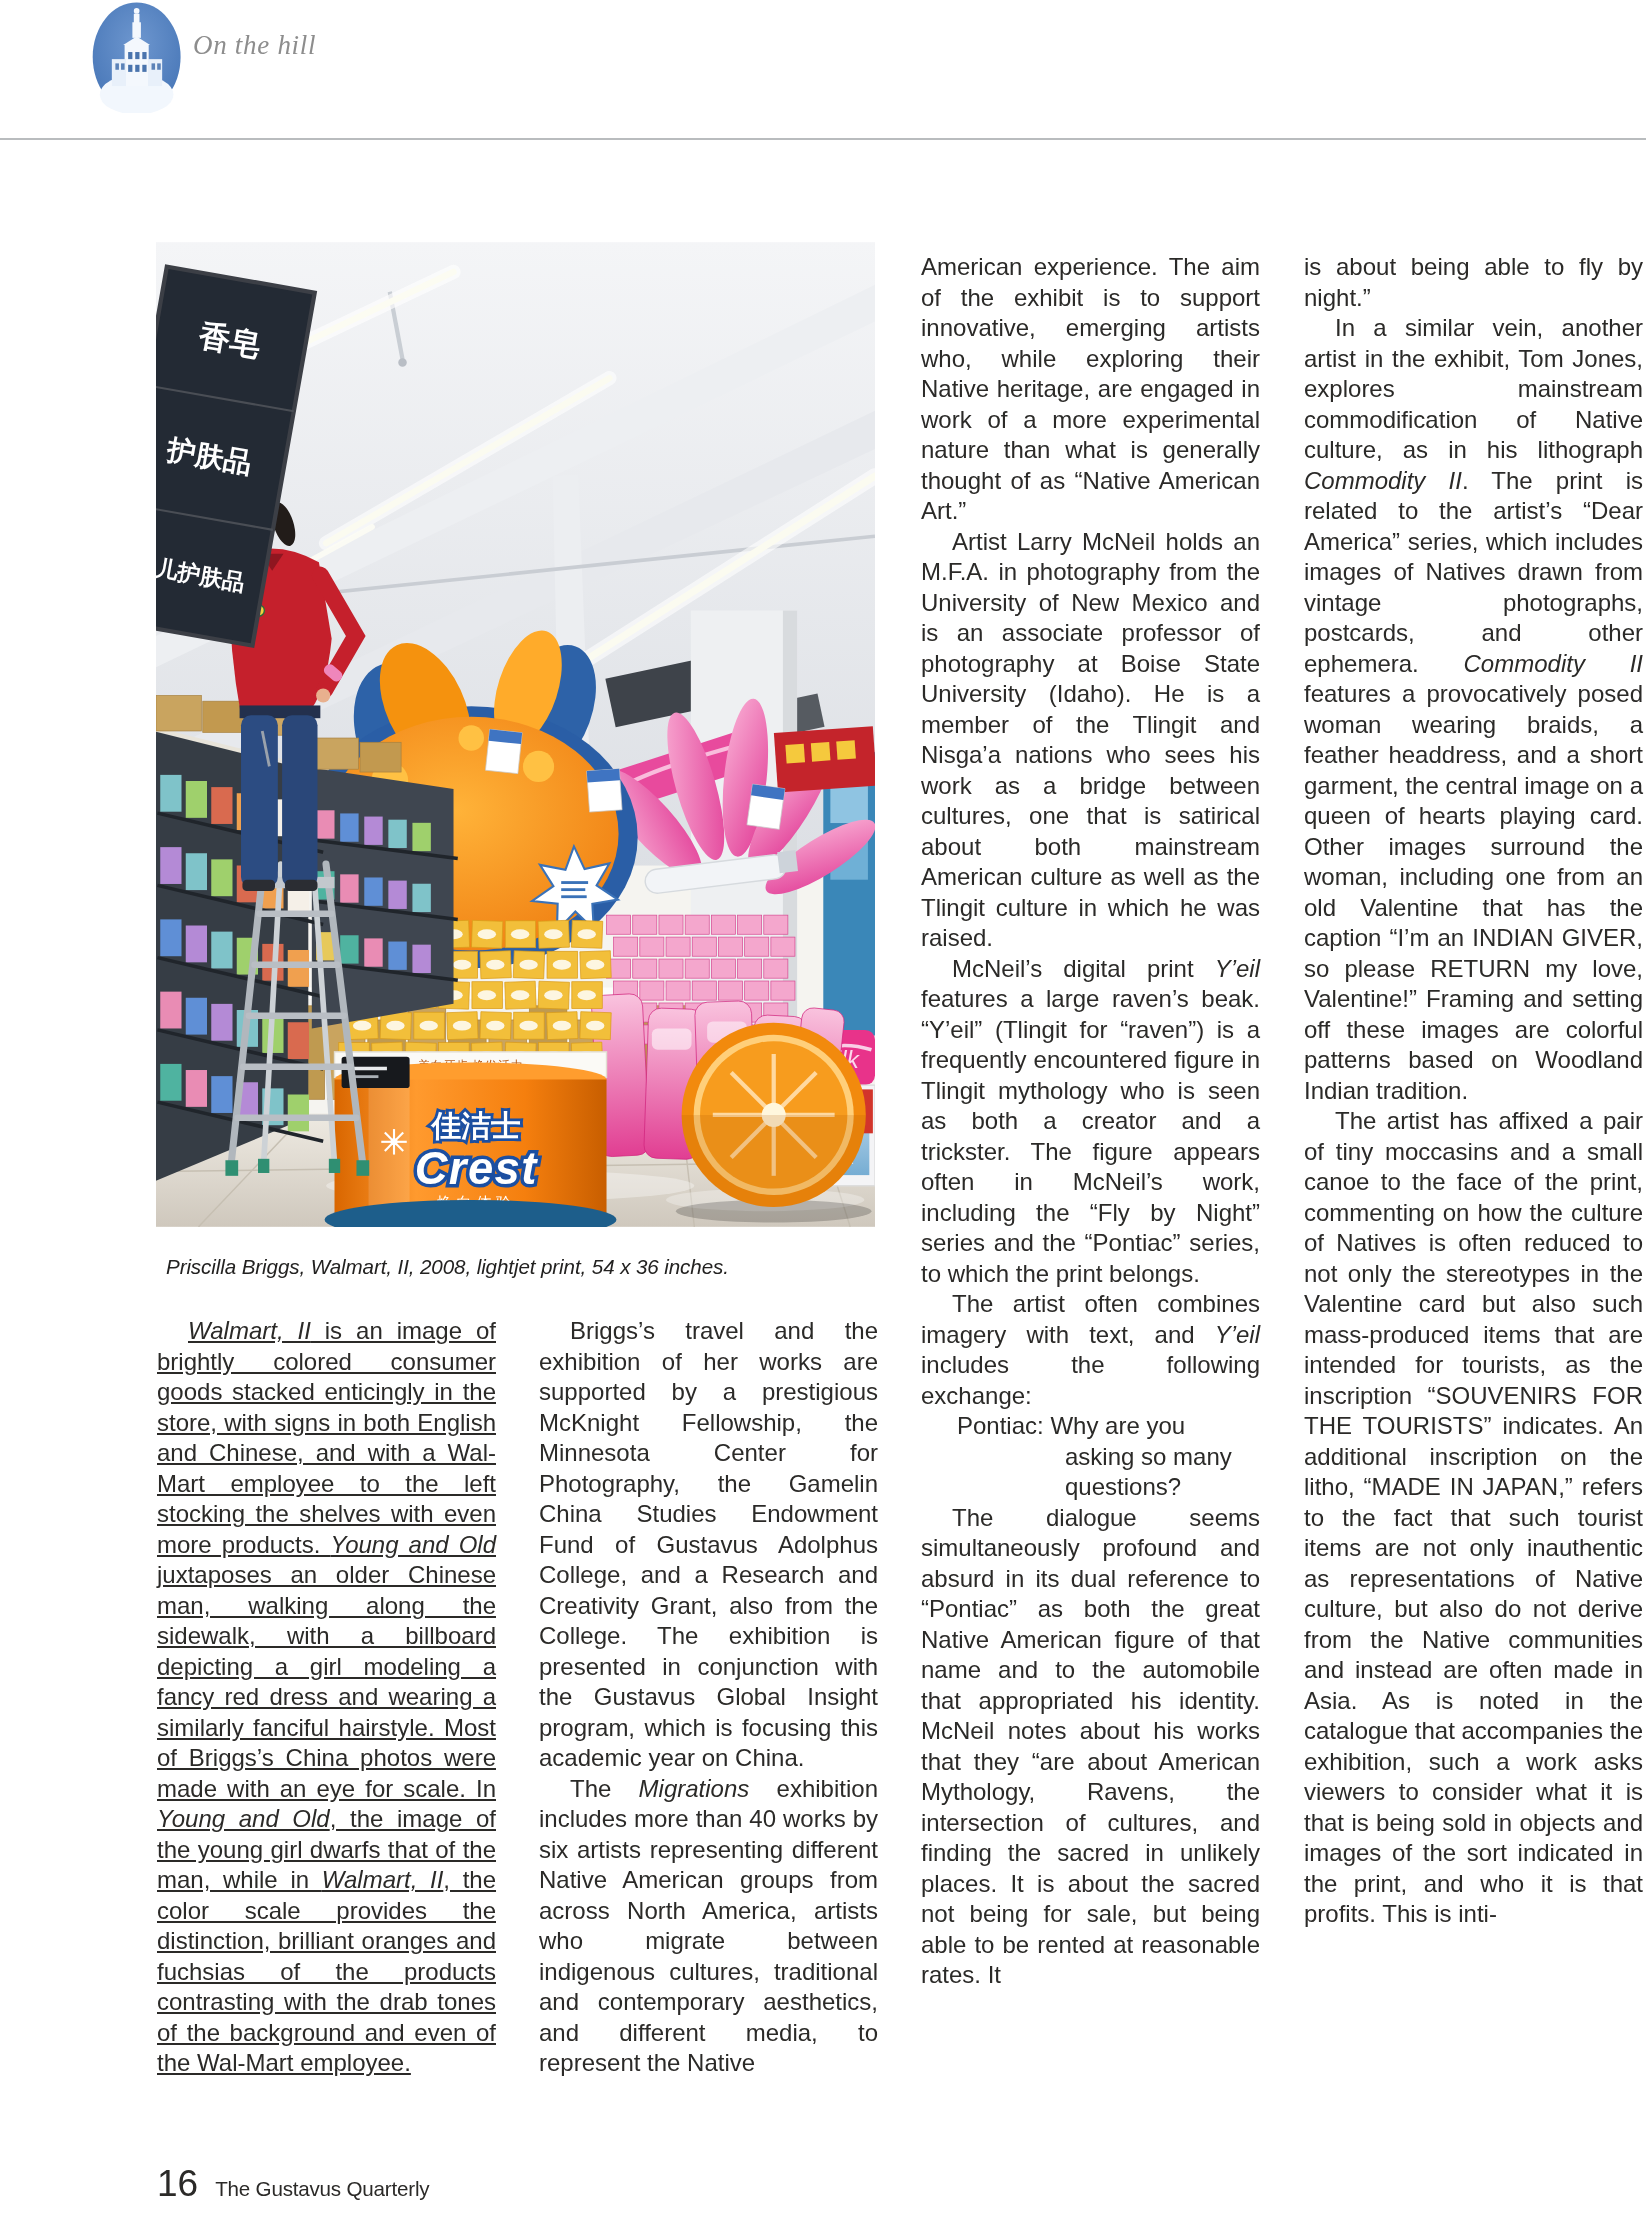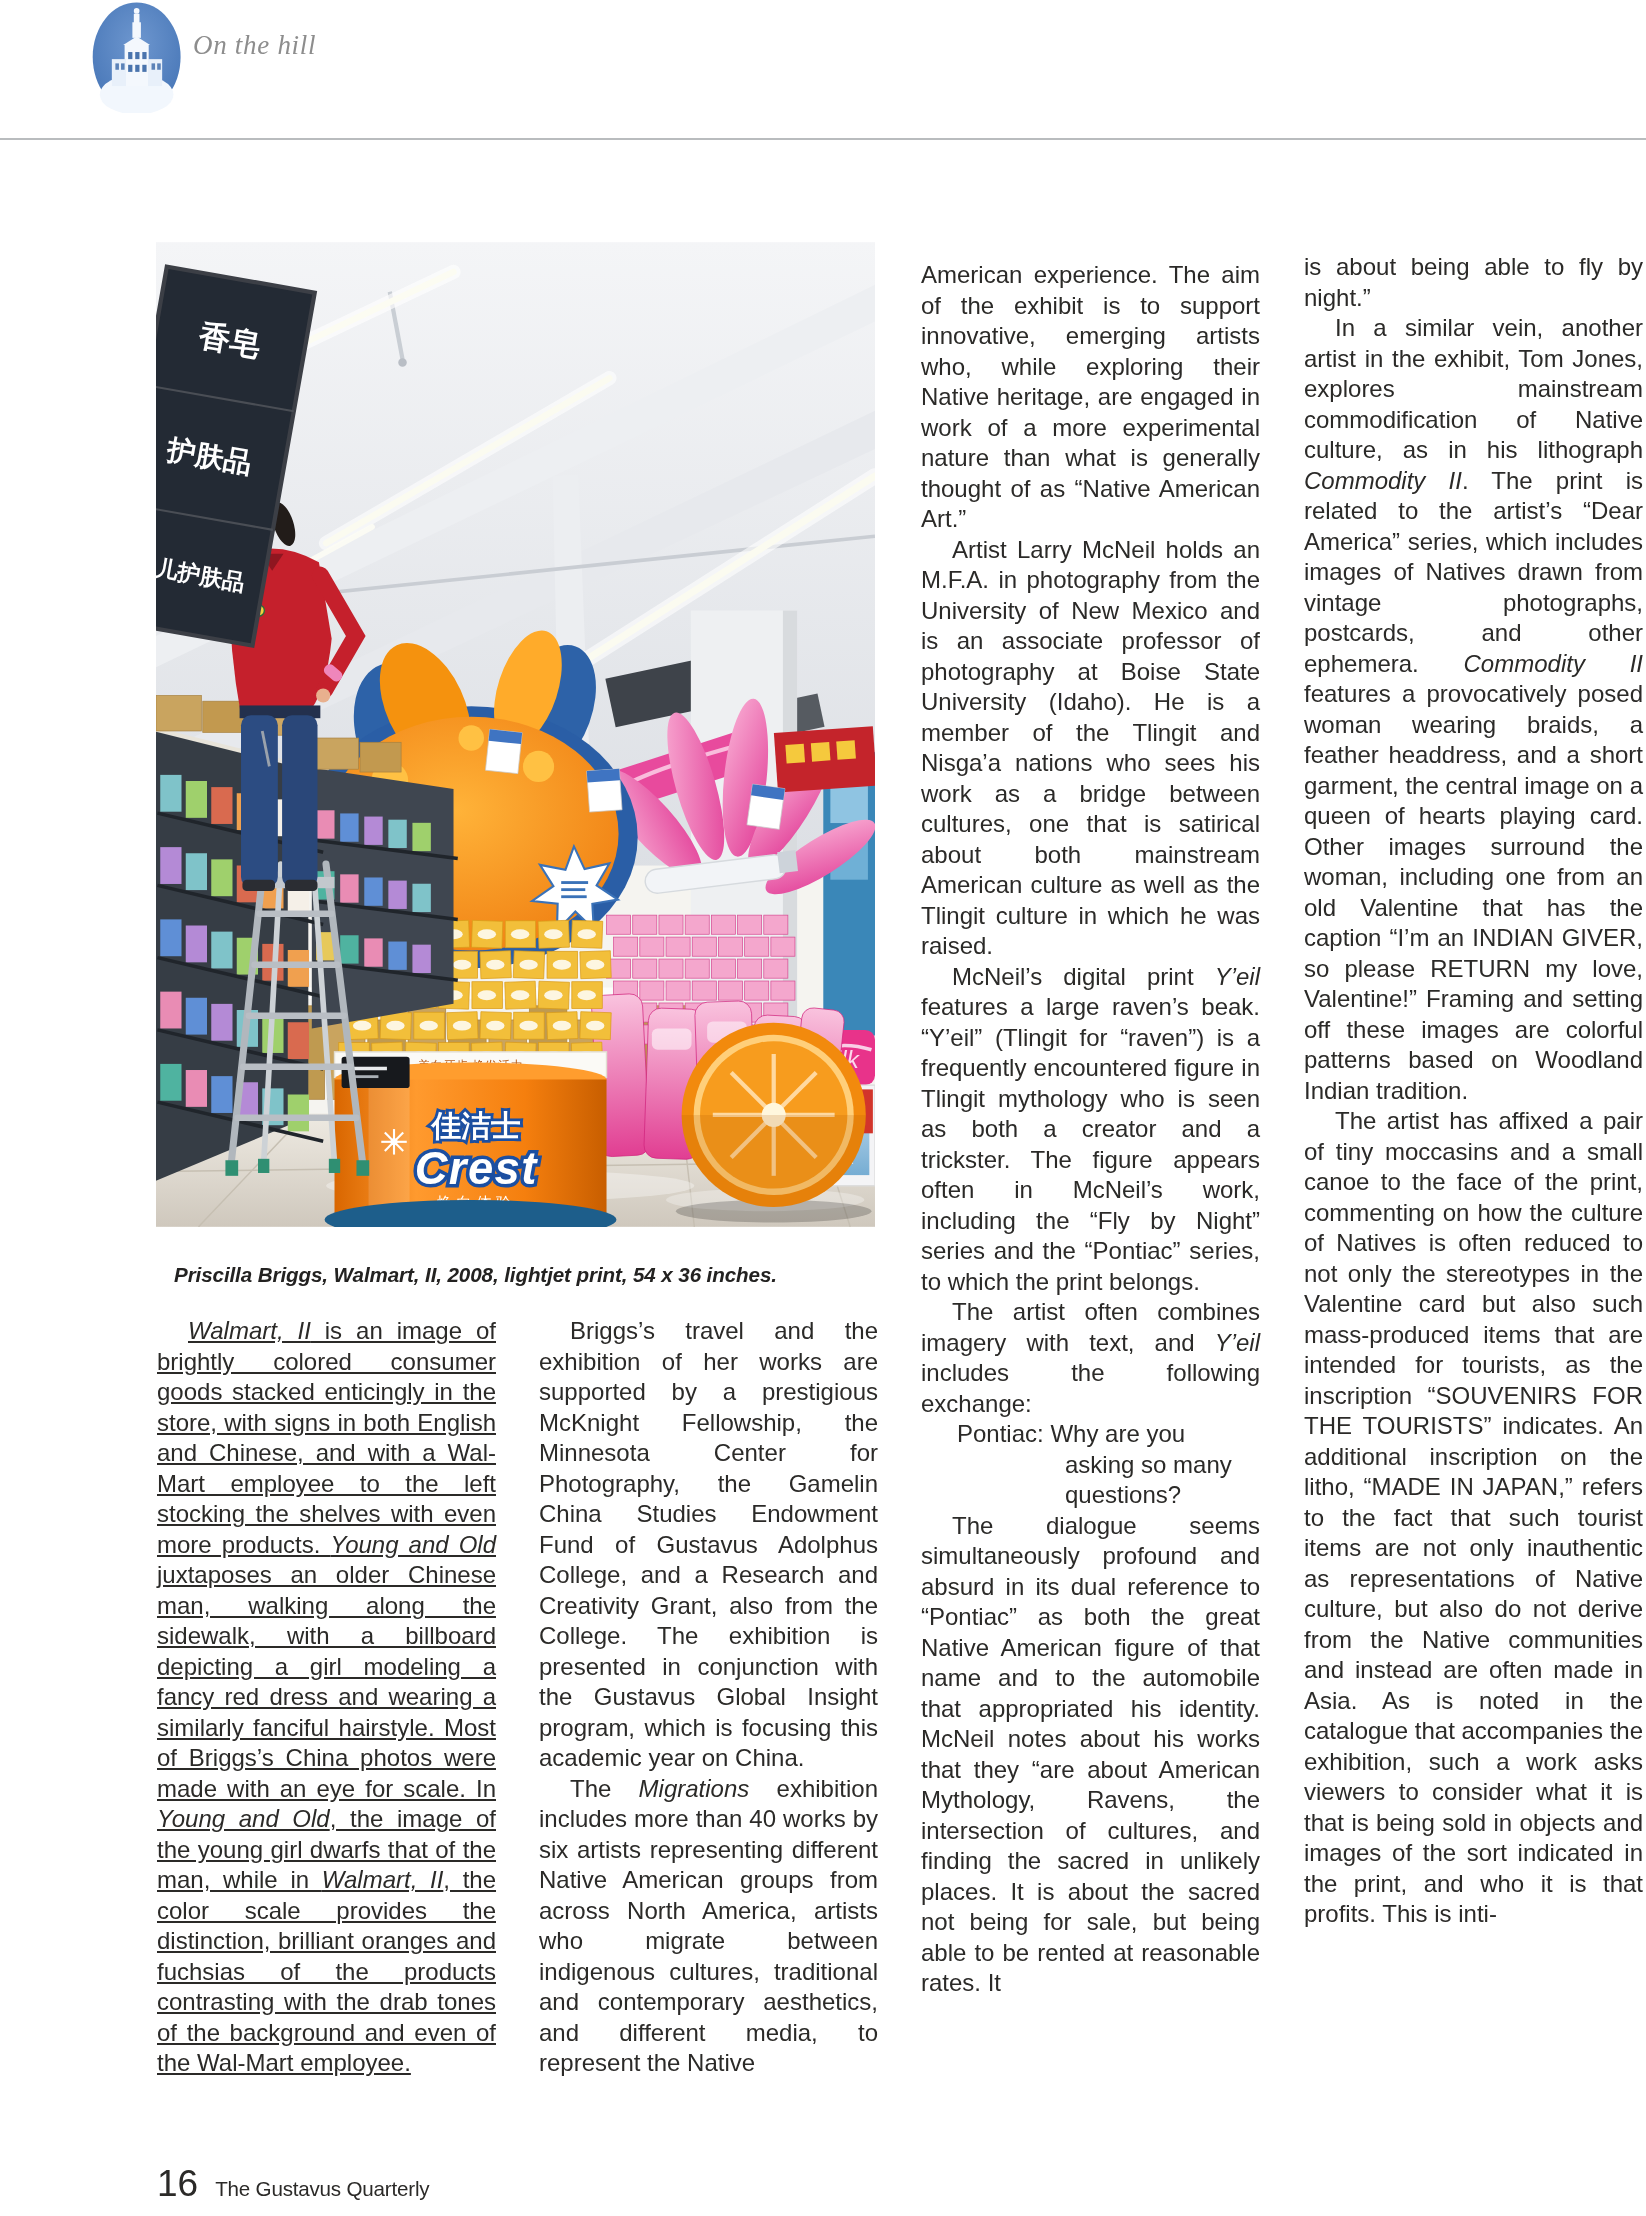--- a/index.html
+++ b/index.html
@@ -2,25 +2,25 @@
 <html style="font-size:11.3px"><head>
 <meta charset="utf-8">
 <style>
   html,body{margin:0;padding:0;background:#ffffff;}
   body{width:1646px;height:2216px;position:relative;font-family:"Liberation Sans",sans-serif;color:#2b2a28;overflow:hidden;}
   .hdr-title{position:absolute;left:193px;top:30px;font-family:"Liberation Serif",serif;font-style:italic;font-size:27px;color:#8d8d8d;letter-spacing:0.7px;}
   .rule{position:absolute;left:0;top:138px;width:1646px;height:2.1px;background:#b9bcbe;}
   .logo{position:absolute;left:92px;top:1.4px;}
   figure{margin:0;}
   .photo{position:absolute;left:156px;top:242px;width:719px;height:985px;}
-  .caption{position:absolute;left:157px;top:1246px;width:780px;font-size:20.6px;font-weight:bold;font-style:italic;color:#232221;margin:17px;letter-spacing:-0.1px;}
+  .caption{position:absolute;left:157px;top:1246px;width:780px;font-size:20.6px;font-weight:normal;font-style:italic;color:#232221;margin:9px;letter-spacing:-0.1px;}
   .col{position:absolute;width:339px;}
   #col1{left:157px;top:1316px;text-decoration:underline;}
   #col2{left:539px;top:1316px;}
-  #col3{left:921px;top:260px;}
+  #col3{left:921px;top:252px;}
   #col4{left:1304px;top:252px;}
   p.para{margin:0;font-size:24px;line-height:30.5px;text-align:justify;color:#2b2a28;}
   p.indent{text-indent:31px;}
   p.hang{padding-left:108px;text-indent:-108px;text-align:left;margin-left:36px;}
   .i{font-style:italic;}
   footer{position:absolute;left:157px;top:2163px;display:flex;align-items:baseline;}
   .pageno{font-size:37px;color:#2b2a28;}
   .pub{font-size:20.6px;color:#2b2a28;margin-left:17px;letter-spacing:-0.2px;}
   svg text{font-family:"Liberation Sans",sans-serif;}
 </style>

